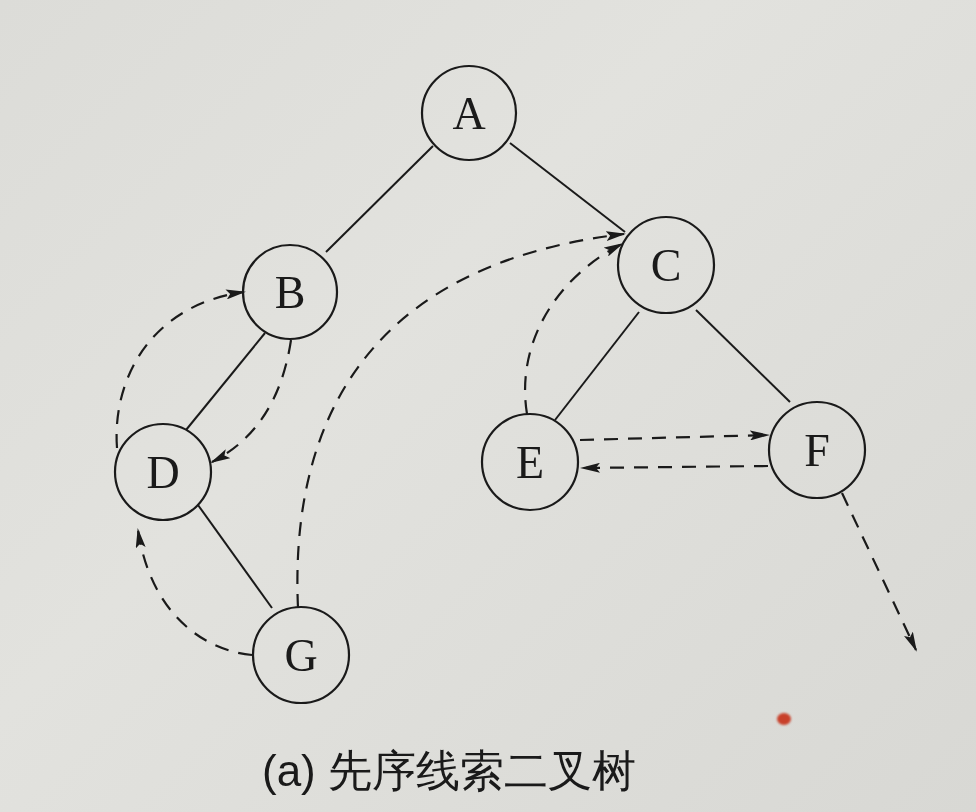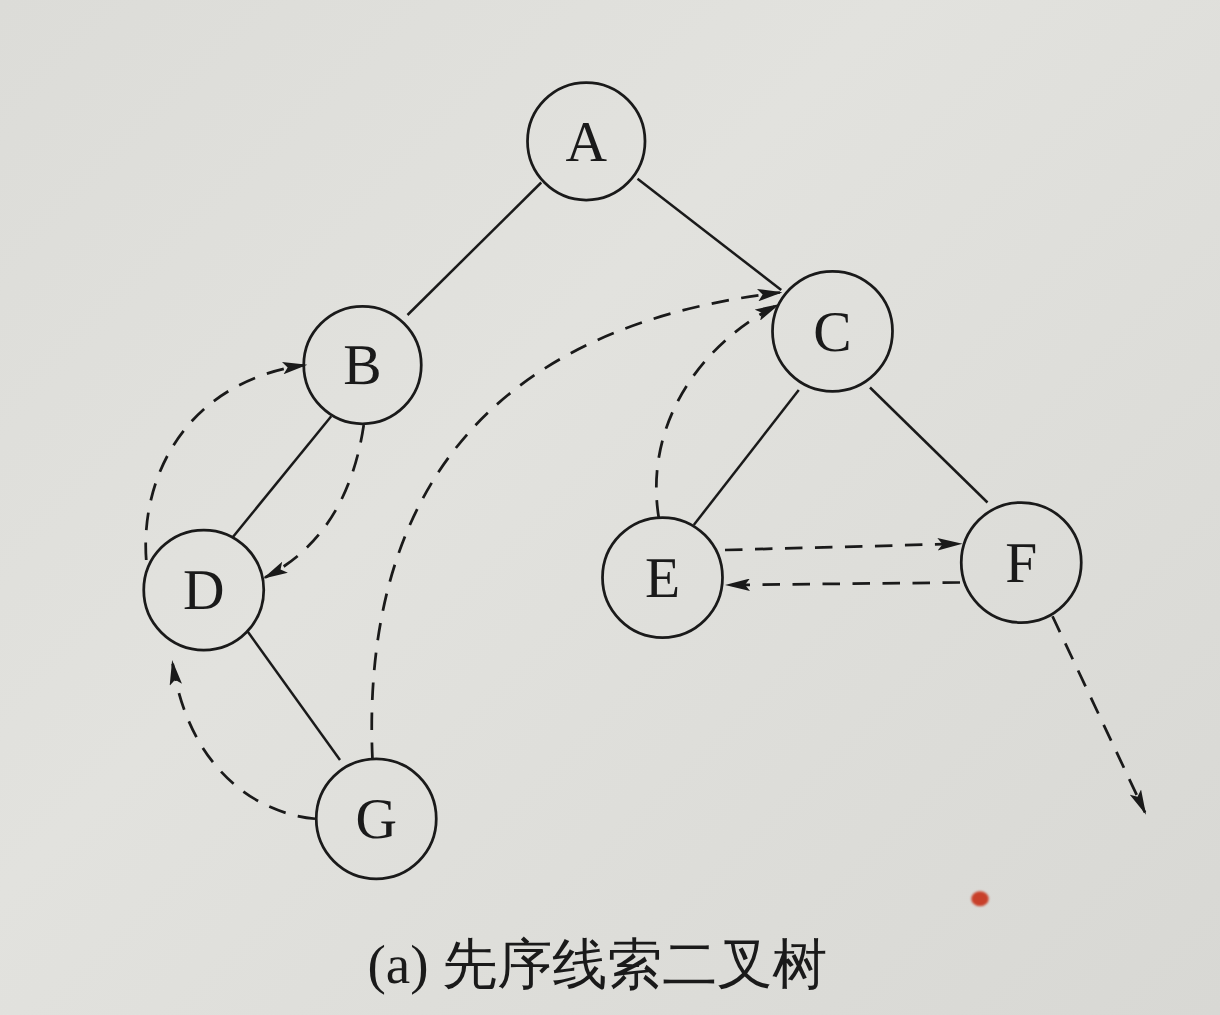--- a/index.html
+++ b/index.html
@@ -16,22 +16,21 @@
     pointer-events: none;
   }
   svg.diagram { position: absolute; left: 0; top: 0; }
   .node-circle { fill: none; stroke: #1a1a1a; stroke-width: 2.2; }
   .edge { stroke: #1a1a1a; stroke-width: 2; fill: none; }
   .thread { stroke: #1a1a1a; stroke-width: 2.2; fill: none; stroke-dasharray: 14 10; }
   .node-label { font-family: "Liberation Serif", "DejaVu Serif", serif; font-size: 46px; fill: #1a1a1a; text-anchor: middle; dominant-baseline: central; }
   .caption {
     position: absolute; left: 262px; top: 742px;
     font-size: 44px; color: #1a1a1a; white-space: nowrap;
-    font-family: Liberation Serif, serif;
-    margin-left: 32px;
+    font-family: Liberation Sans, sans-serif;
   }
   .red-mark {
     position: absolute; left: 777px; top: 713px; width: 14px; height: 12px;
     background: #c8402a; border-radius: 50%; filter: blur(1px);
   }
 </style>
 </head>
 <body>
 
 <div class="ghost-text"></div>

